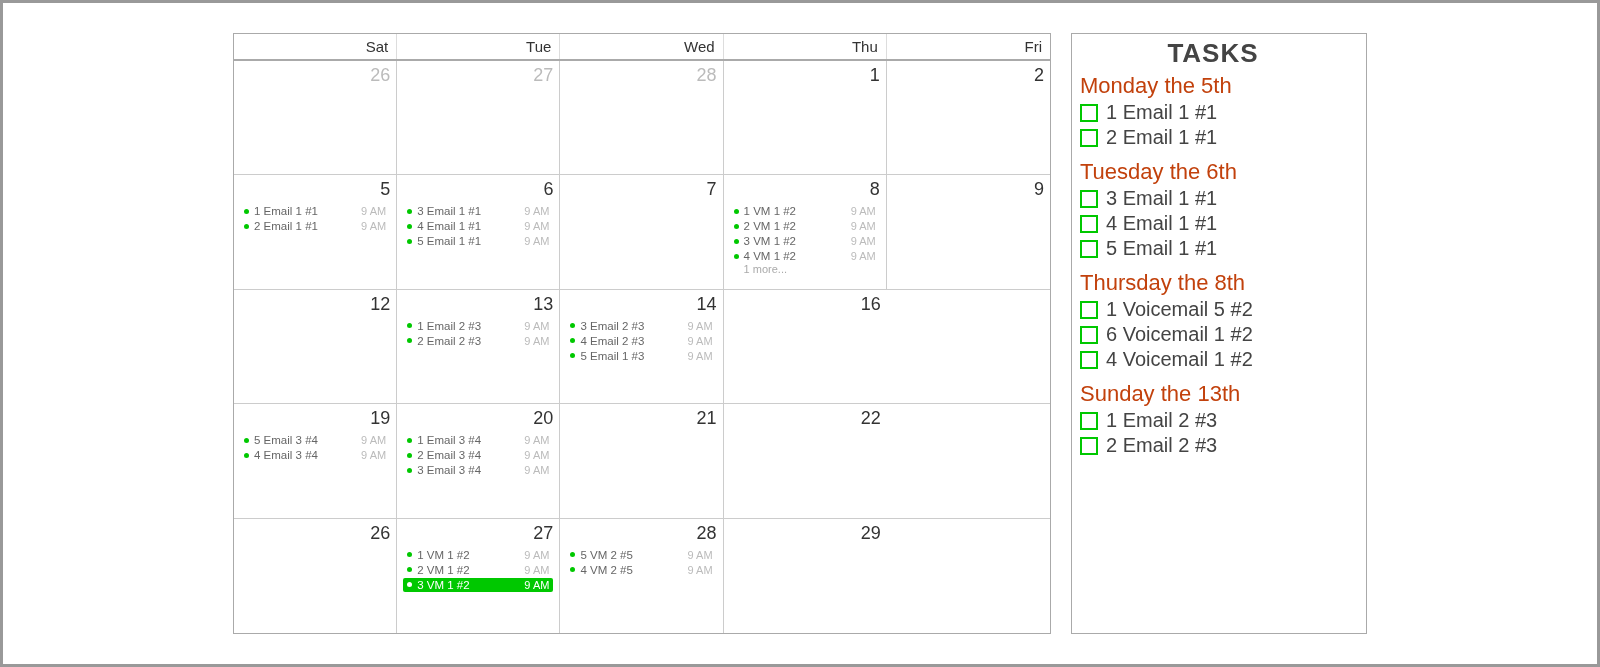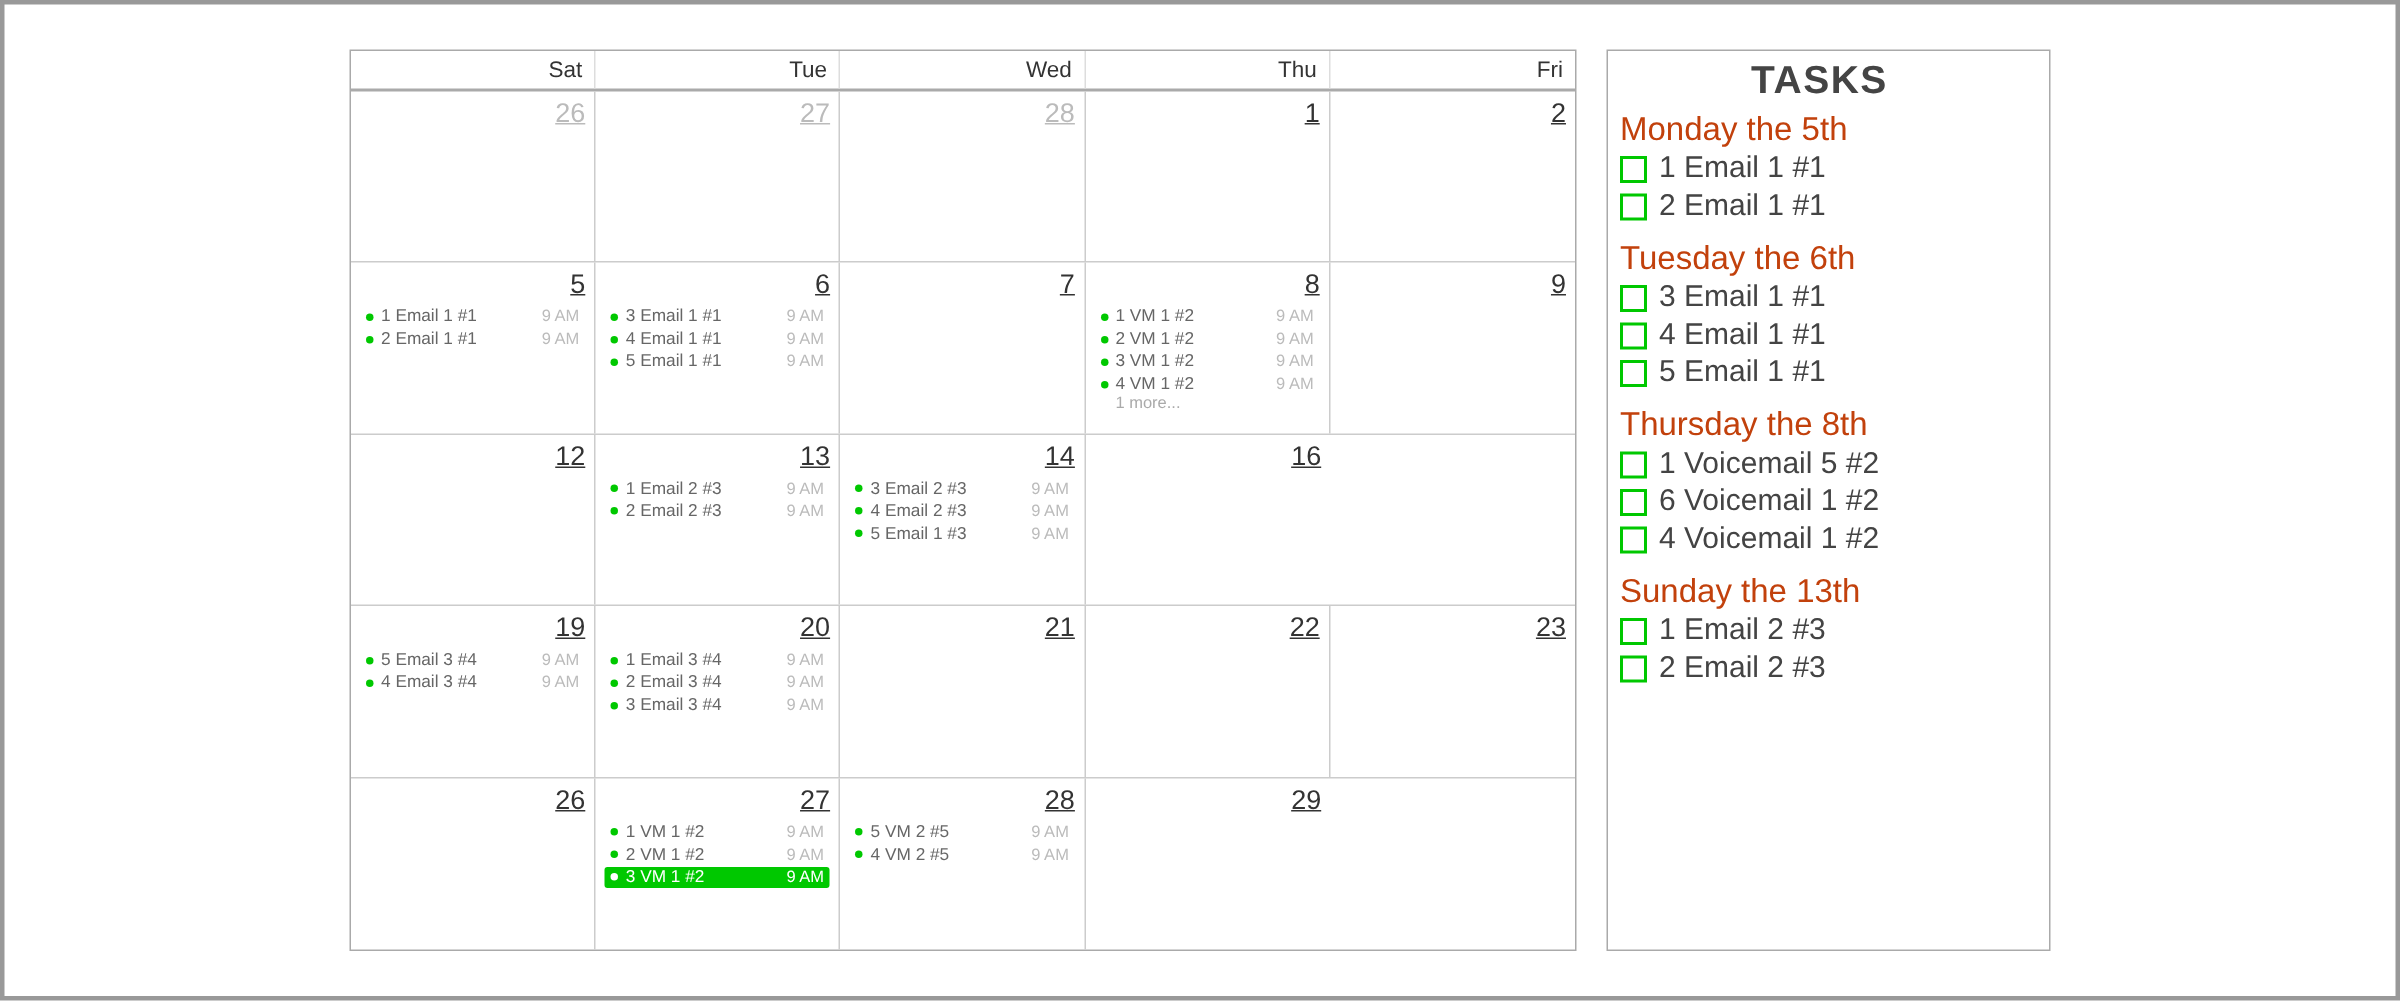--- a/index.html
+++ b/index.html
@@ -53,21 +53,20 @@
   display: flex;
   flex-direction: column;
   overflow: hidden;
 }
 .cal-cell:last-child { border-right: 0; }
 .daynum {
   text-align: right;
   font-size: 18px;
   color: #333;
   margin-bottom: 4px;
-  text-decoration: underline;
 }
 .daynum.faded { color: #bbb; }
 .events { display: flex; flex-direction: column; gap: 1px; }
 .event {
   display: flex;
   align-items: center;
   font-size: 11.5px;
   color: #666;
   padding: 1px 4px;
   border-radius: 2px;
@@ -306,24 +305,20 @@
             </div>
           </div>
           <div class="cal-cell">
             <div class="daynum">21</div>
             <div class="events"></div>
           </div>
           <div class="cal-cell">
             <div class="daynum">22</div>
             <div class="events"></div>
           </div>
-          <div class="cal-cell">
-            <div class="daynum">23</div>
-            <div class="events"></div>
-          </div>
         </div>
         <div class="cal-row">
           <div class="cal-cell">
             <div class="daynum">26</div>
             <div class="events"></div>
           </div>
           <div class="cal-cell">
             <div class="daynum">27</div>
             <div class="events">
               <div class="event">

